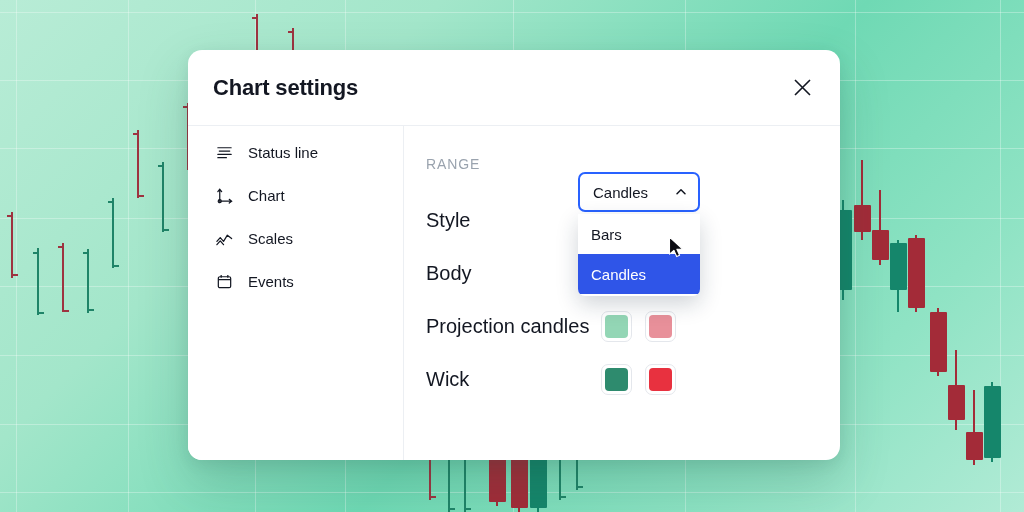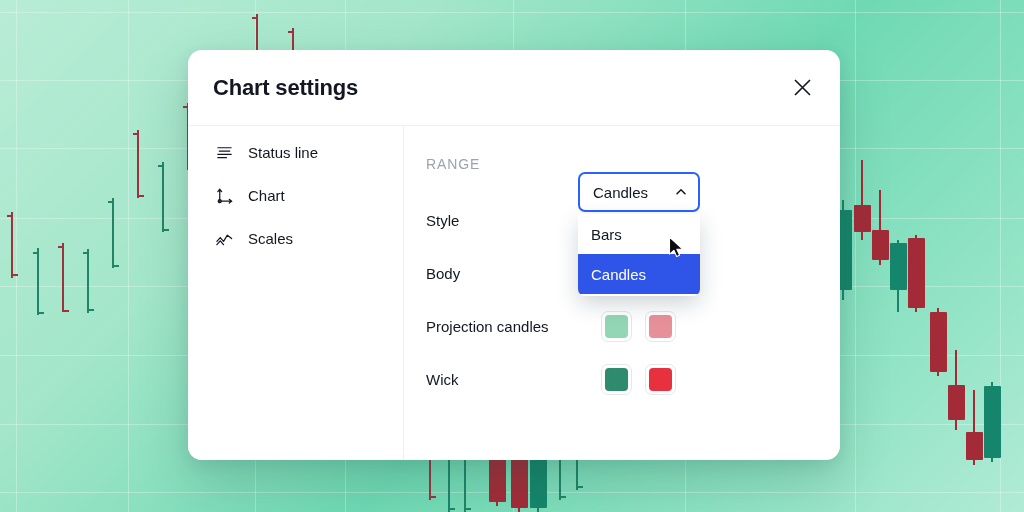--- a/index.html
+++ b/index.html
@@ -157,21 +157,21 @@
     color: #9aa3ae;
     margin-bottom: 22px;
   }
 
   .prop-row {
     height: 53px;
     display: flex;
     align-items: center;
   }
   .prop-label {
-    font-size: 15px;
+    font-size: 20px;
     color: #131722;
     width: 175px;
     flex: 0 0 175px;
   }
   .swatches { display: flex; gap: 13px; }
   .swatch {
     width: 31px; height: 31px;
     border-radius: 7px;
     border: 1.5px solid #e4e7ec;
     box-sizing: border-box;
@@ -469,20 +469,33 @@
             <svg width="19" height="19" viewBox="0 0 20 20" aria-hidden="true">
               <g stroke="currentColor" stroke-width="1.3" fill="none" stroke-linecap="round" stroke-linejoin="round">
                 <path d="M2 13 L5.5 9 L9 13 L13 6.5 L17.5 10"></path>
                 <path d="M2 16.5 L5.5 12.5 L9 16.5"></path>
               </g>
             </svg>
           </span>
           <span>Scales</span>
         </div>
 
+        <div class="nav-item">
+          <span class="nav-icon">
+            <svg width="19" height="19" viewBox="0 0 20 20" aria-hidden="true">
+              <g stroke="currentColor" stroke-width="1.3" fill="none">
+                <rect x="3.5" y="5" width="13" height="11.5" rx="1.6"></rect>
+                <line x1="3.5" y1="8" x2="16.5" y2="8"></line>
+                <line x1="6.5" y1="3.2" x2="6.5" y2="6"></line>
+                <line x1="13.5" y1="3.2" x2="13.5" y2="6"></line>
+              </g>
+            </svg>
+          </span>
+          <span>Events</span>
+        </div>
 
       </div>
 
       <div id="content">
 
         <div id="section-label">RANGE</div>
 
         <div class="prop-row">
           <div class="prop-label">Style</div>
         </div>

